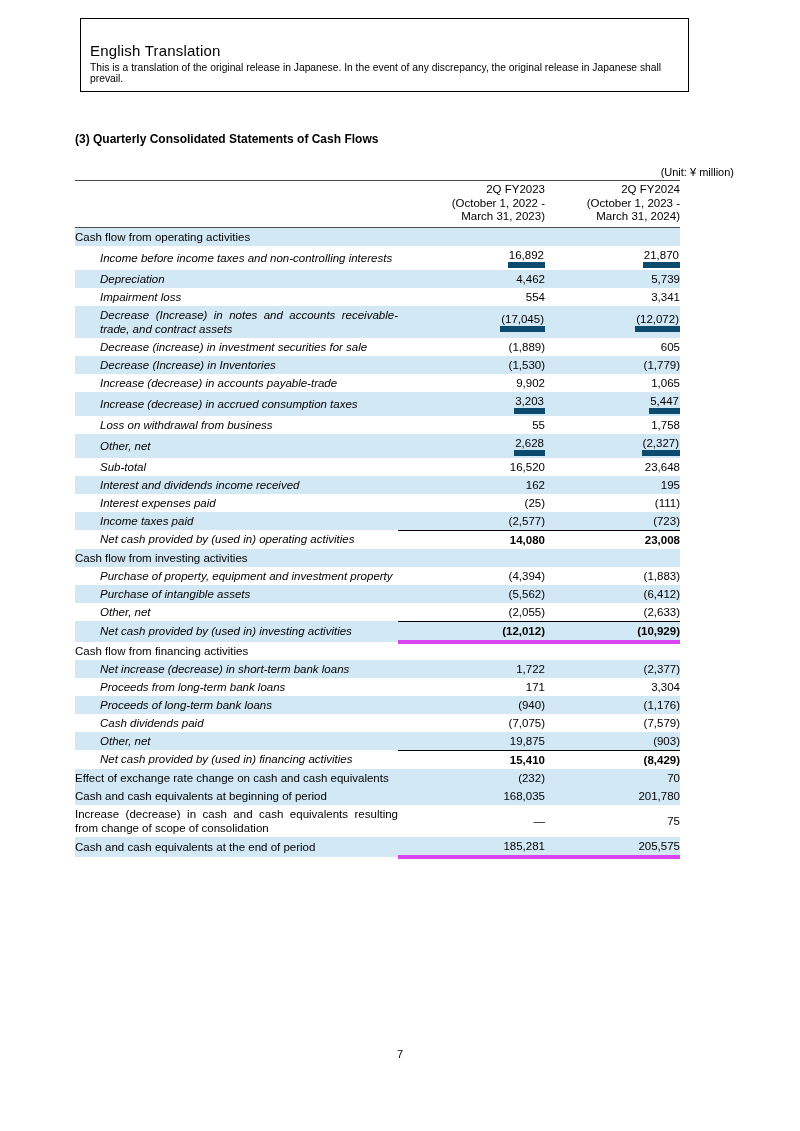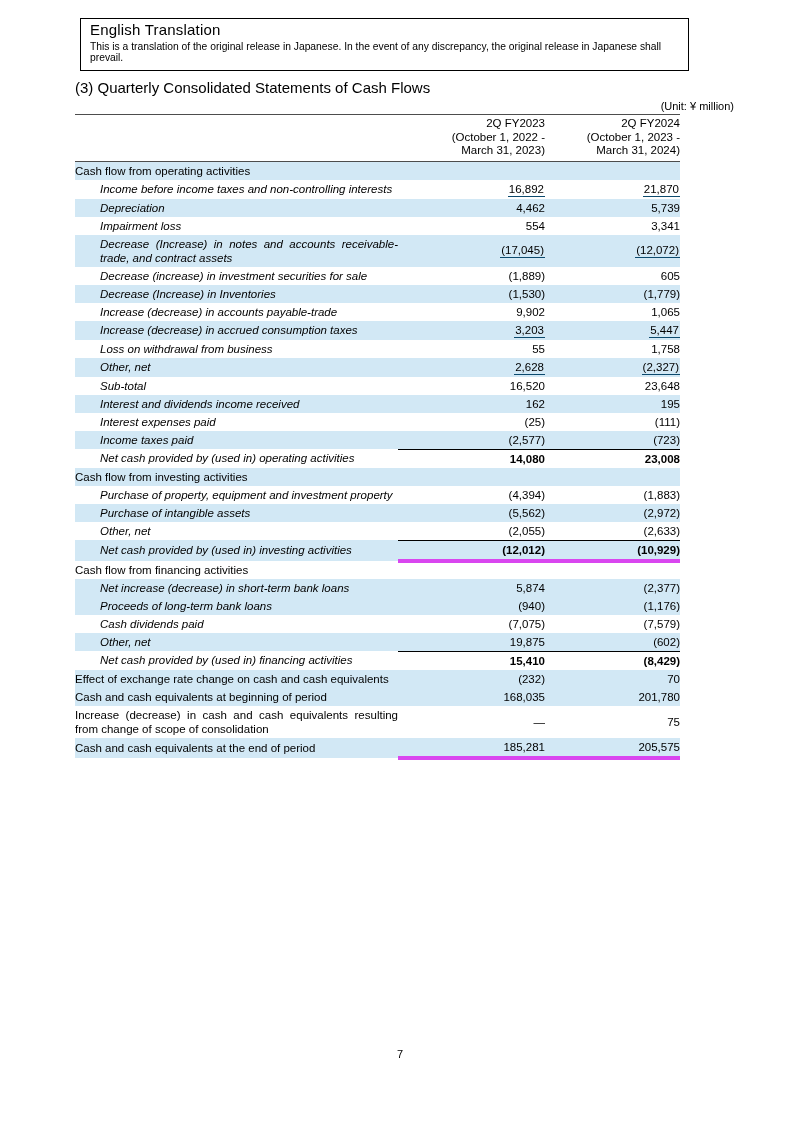--- a/index.html
+++ b/index.html
@@ -10,27 +10,27 @@
     color: #000;
     position: relative;
   }
   .content { padding: 18px 75px 0 75px; }
 
   
   .notice-box {
     margin-left: 5px;
     width: 609px;
     border: 1px solid #000;
-    padding: 2px 9px 7px 9px;
+    padding: 23px 9px 7px 9px;
   }
   .notice-title { font-size: 15px; letter-spacing: 0.2px; }
   .notice-note { font-size: 10.3px; margin-top: 3px; }
 
-  .section-title { margin-top: 8px; font-size: 15px; }
-  .unit-label { margin-top: 4px; margin-right: -9px; text-align: right; font-size: 11px; }
+  .section-title { margin-top: 40px; font-size: 12px; font-weight: bold; }
+  .unit-label { margin-top: 20px; margin-right: -9px; text-align: right; font-size: 11px; }
 
   
   table.cf {
     margin-top: 2px;
     width: 605px;
     border-collapse: collapse;
     table-layout: fixed;
     font-size: 11.5px;
   }
   table.cf th {
@@ -50,21 +50,21 @@
   td.label { text-align: justify; padding-left: 10px; padding-right: 6px; }
   td.label.indent { padding-left: 25px; font-style: italic; }
   td.v { text-align: right; white-space: nowrap; }
   td.v1 { padding-right: 10px; }
   td.v2 { padding-right: 20px; }
   tr.shade { background: #d2e8f5; }
   tr.line-above td.v { border-top: 1px solid #000; font-weight: bold; }
   tr.line-below td.v { border-bottom: 4px solid #d946ef; margin-top: 20px; }
   span.u {
     display: inline-block;
-    border-bottom: 1px solid #0c4a6e;
+    border-bottom: 6px solid #0c4a6e;
     padding: 0 1px 0px 1px;
   }
 
   .page-number {
     position: absolute;
     top: 1048px;
     left: 0; width: 100%;
     text-align: center;
     font-size: 11px;
   }
@@ -191,56 +191,61 @@
           <td class="v v2"></td>
         </tr>
         <tr class="">
           <td class="label indent">Purchase of property, equipment and investment property</td>
           <td class="v v1">(4,394)</td>
           <td class="v v2">(1,883)</td>
         </tr>
         <tr class="shade">
           <td class="label indent">Purchase of intangible assets</td>
           <td class="v v1">(5,562)</td>
-          <td class="v v2">(2,972)</td>
+          <td class="v v2">(6,412)</td>
         </tr>
         <tr class="">
           <td class="label indent">Other, net</td>
           <td class="v v1">(2,055)</td>
           <td class="v v2">(2,633)</td>
         </tr>
         <tr class="shade line-above line-below">
           <td class="label indent">Net cash provided by (used in) investing activities</td>
           <td class="v v1">(12,012)</td>
           <td class="v v2">(10,929)</td>
         </tr>
         <tr class="">
           <td class="label">Cash flow from financing activities</td>
           <td class="v v1"></td>
           <td class="v v2"></td>
         </tr>
         <tr class="shade">
           <td class="label indent">Net increase (decrease) in short-term bank loans</td>
-          <td class="v v1">5,874</td>
+          <td class="v v1">1,722</td>
           <td class="v v2">(2,377)</td>
+        </tr>
+        <tr class="">
+          <td class="label indent">Proceeds from long-term bank loans</td>
+          <td class="v v1">171</td>
+          <td class="v v2">3,304</td>
         </tr>
         <tr class="shade">
           <td class="label indent">Proceeds of long-term bank loans</td>
           <td class="v v1">(940)</td>
           <td class="v v2">(1,176)</td>
         </tr>
         <tr class="">
           <td class="label indent">Cash dividends paid</td>
           <td class="v v1">(7,075)</td>
           <td class="v v2">(7,579)</td>
         </tr>
         <tr class="shade">
           <td class="label indent">Other, net</td>
           <td class="v v1">19,875</td>
-          <td class="v v2">(602)</td>
+          <td class="v v2">(903)</td>
         </tr>
         <tr class="line-above">
           <td class="label indent">Net cash provided by (used in) financing activities</td>
           <td class="v v1">15,410</td>
           <td class="v v2">(8,429)</td>
         </tr>
         <tr class="shade">
           <td class="label">Effect of exchange rate change on cash and cash equivalents</td>
           <td class="v v1">(232)</td>
           <td class="v v2">70</td>

